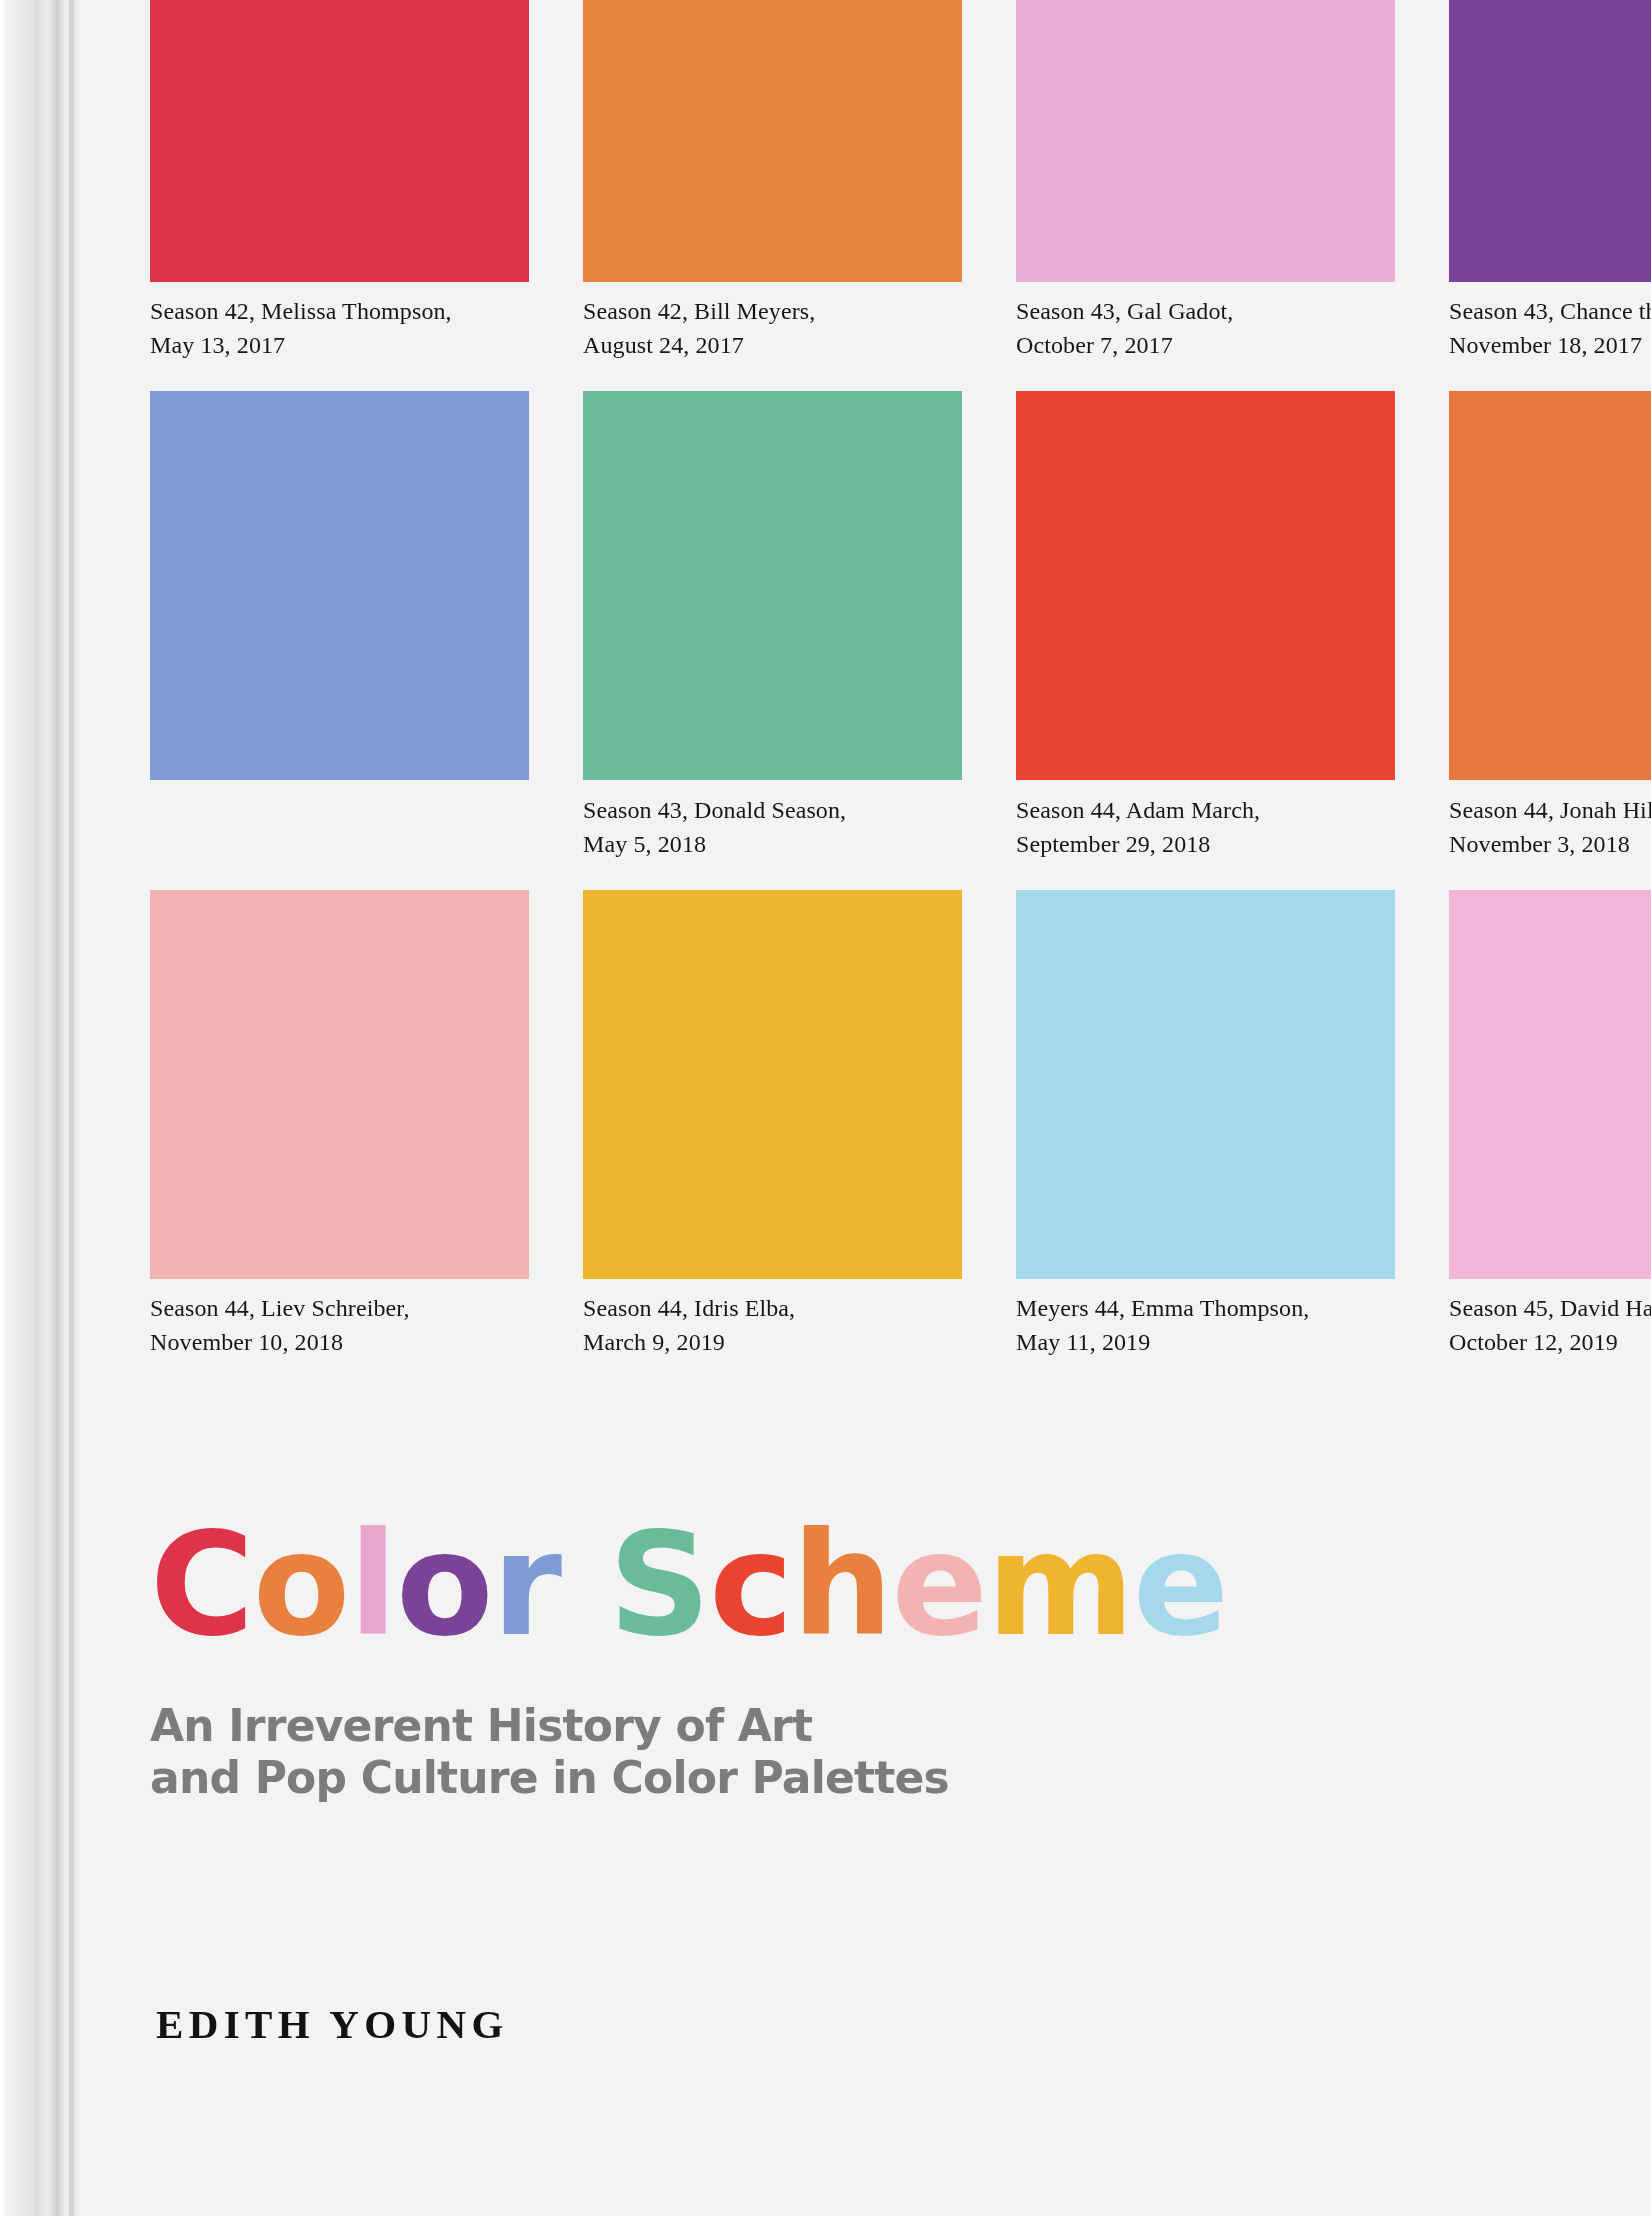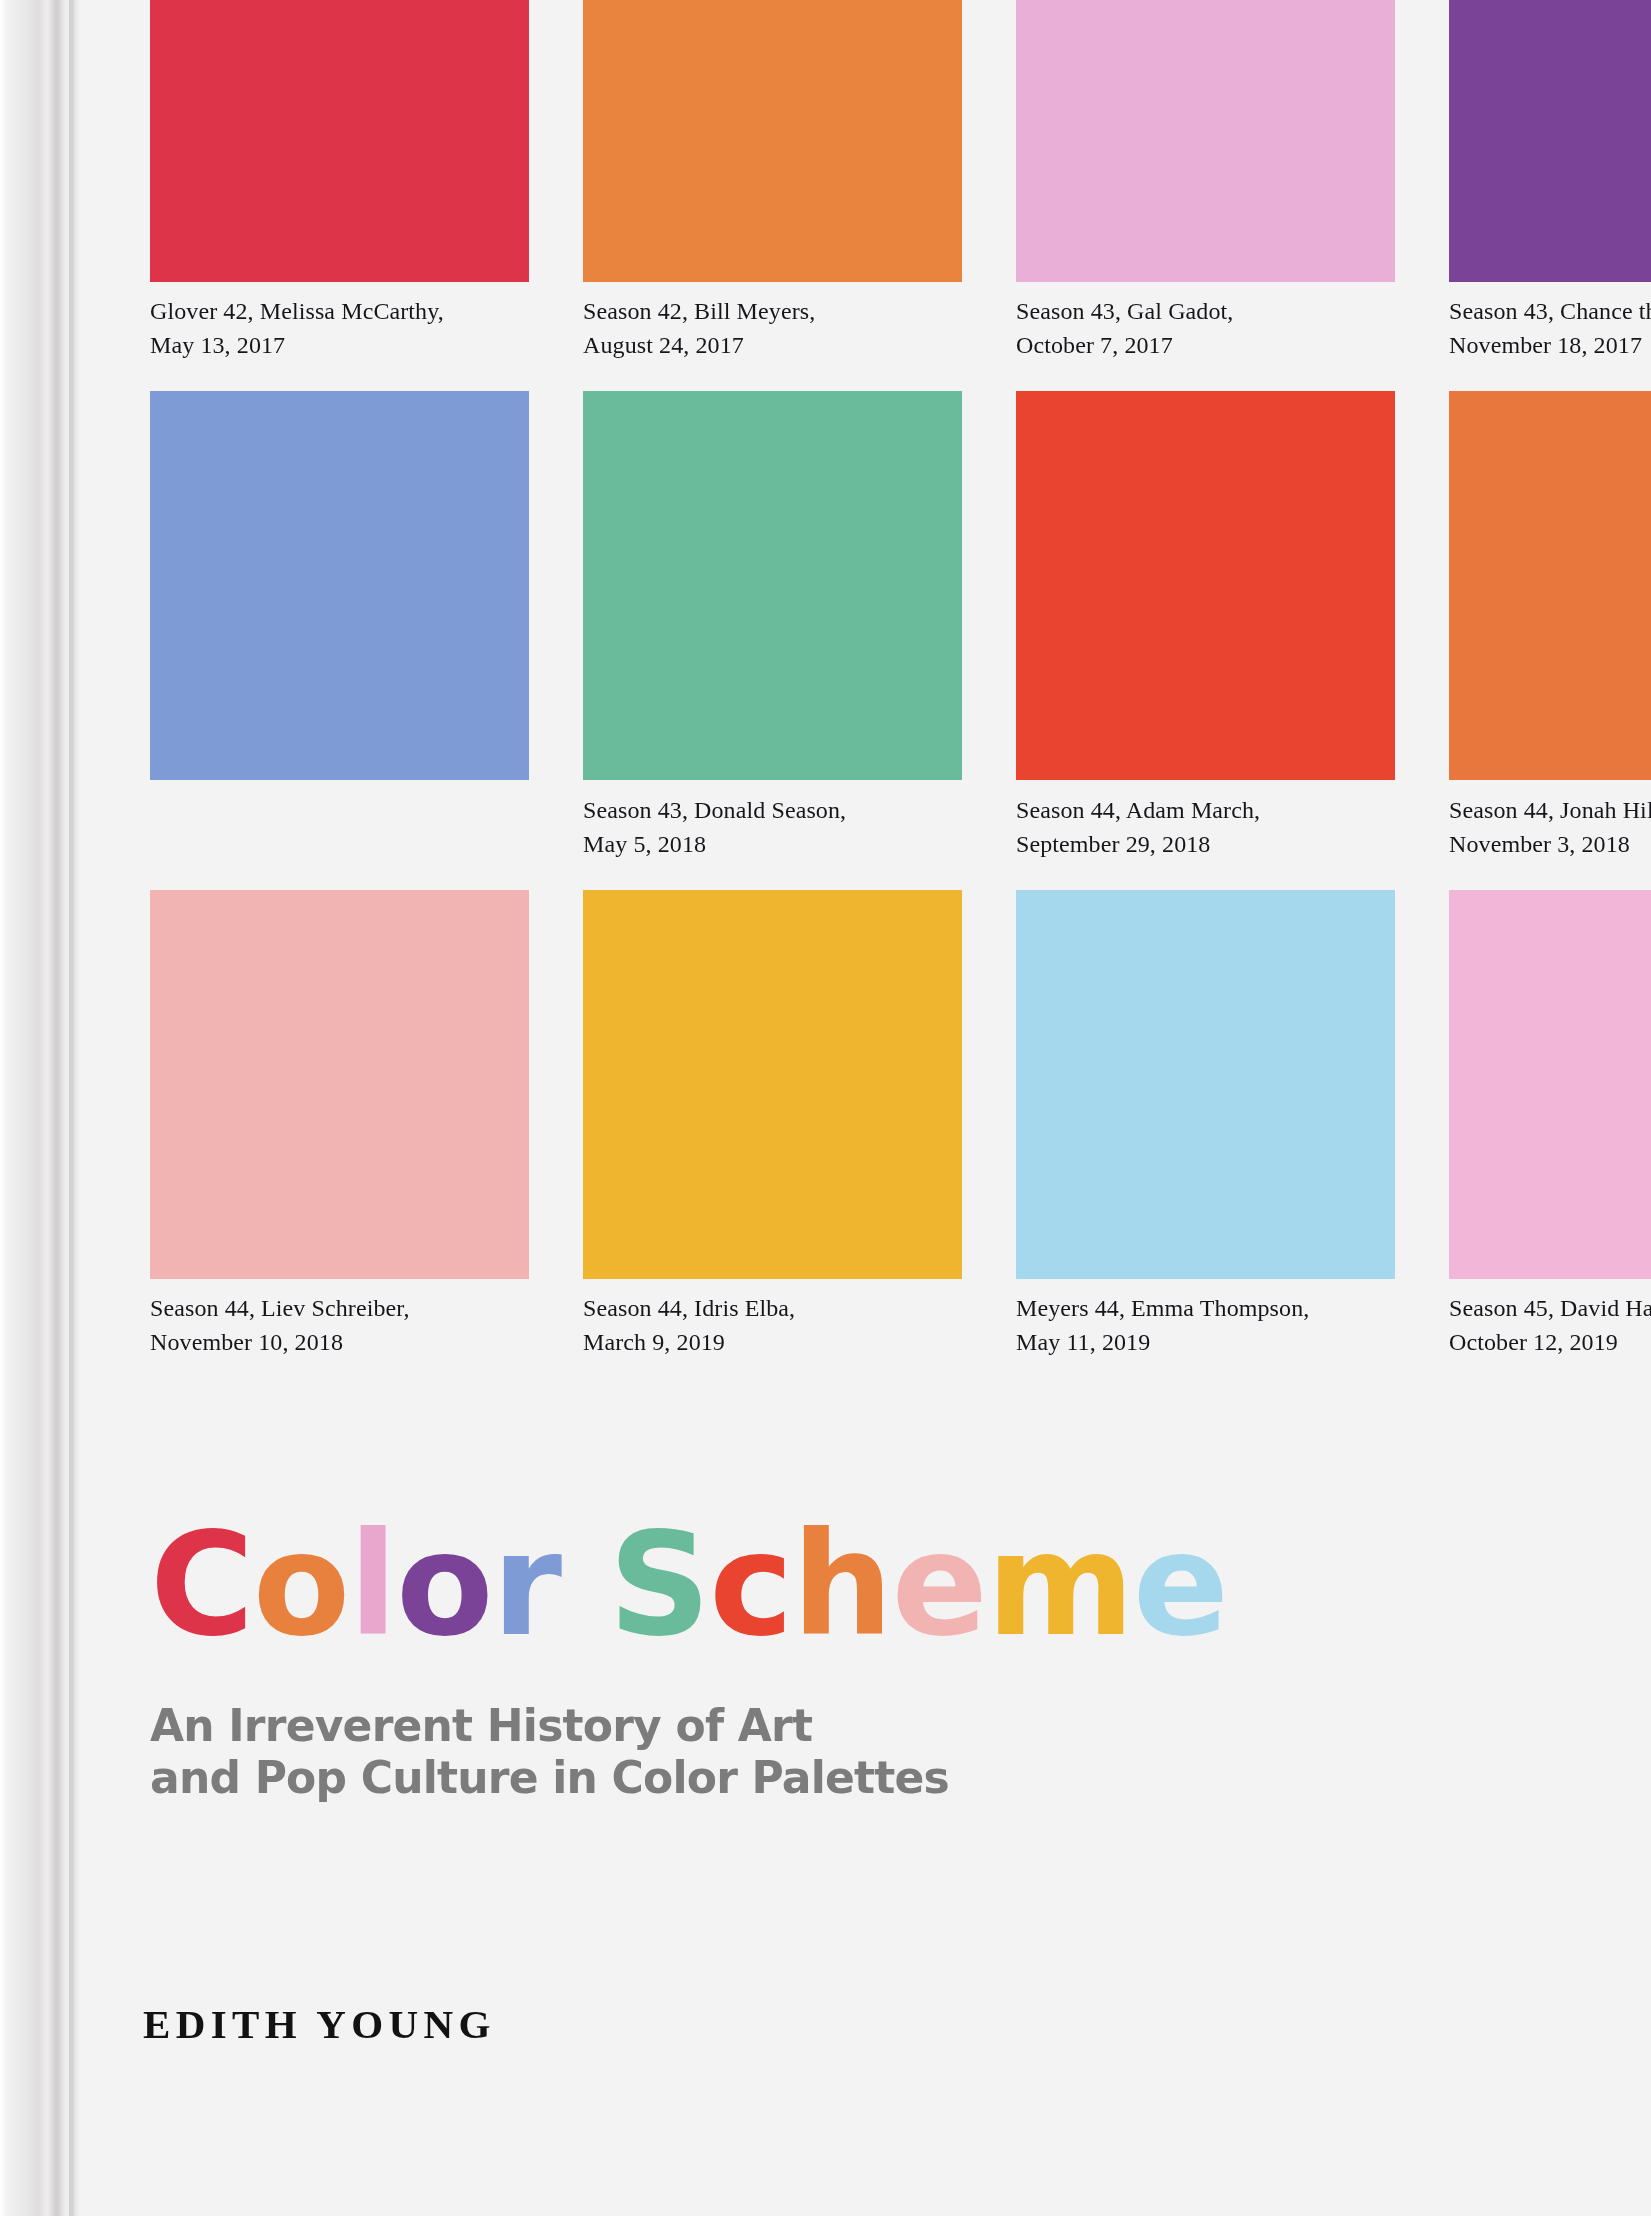--- a/index.html
+++ b/index.html
@@ -98,21 +98,21 @@
     margin-top: 49px;
     font-family: "DejaVu Sans", sans-serif;
     font-weight: 700;
     font-size: 44px;
     line-height: 1.2;
     color: #7c7c7c;
     letter-spacing: -0.8px;
   }
   .author {
     position: absolute;
-    left: 143px;
+    left: 156px;
     top: 2000px;
     font-family: "Liberation Serif", serif;
     font-weight: 700;
     font-size: 41px;
     letter-spacing: 5.4px;
     color: #121212;
   }
 </style>
 </head>
 <body>
@@ -120,21 +120,21 @@
 <div class="cover">
 
   <div class="spine"></div>
   <div class="spine-edge"></div>
 
   <div class="grid" id="grid">
       <div class="grid-row">
         <div class="swatch-cell">
           <div class="swatch" style="background: rgb(221, 52, 73);"></div>
           <div class="swatch-caption">
-            <div>Glover 42, Melissa McCarthy,</div>
+            <div>Season 42, Melissa Thompson,</div>
             <div>May 13, 2017</div>
           </div>
         </div>
         <div class="swatch-cell">
           <div class="swatch" style="background: rgb(232, 132, 62);"></div>
           <div class="swatch-caption">
             <div>Season 42, Bill Meyers,</div>
             <div>August 24, 2017</div>
           </div>
         </div>

